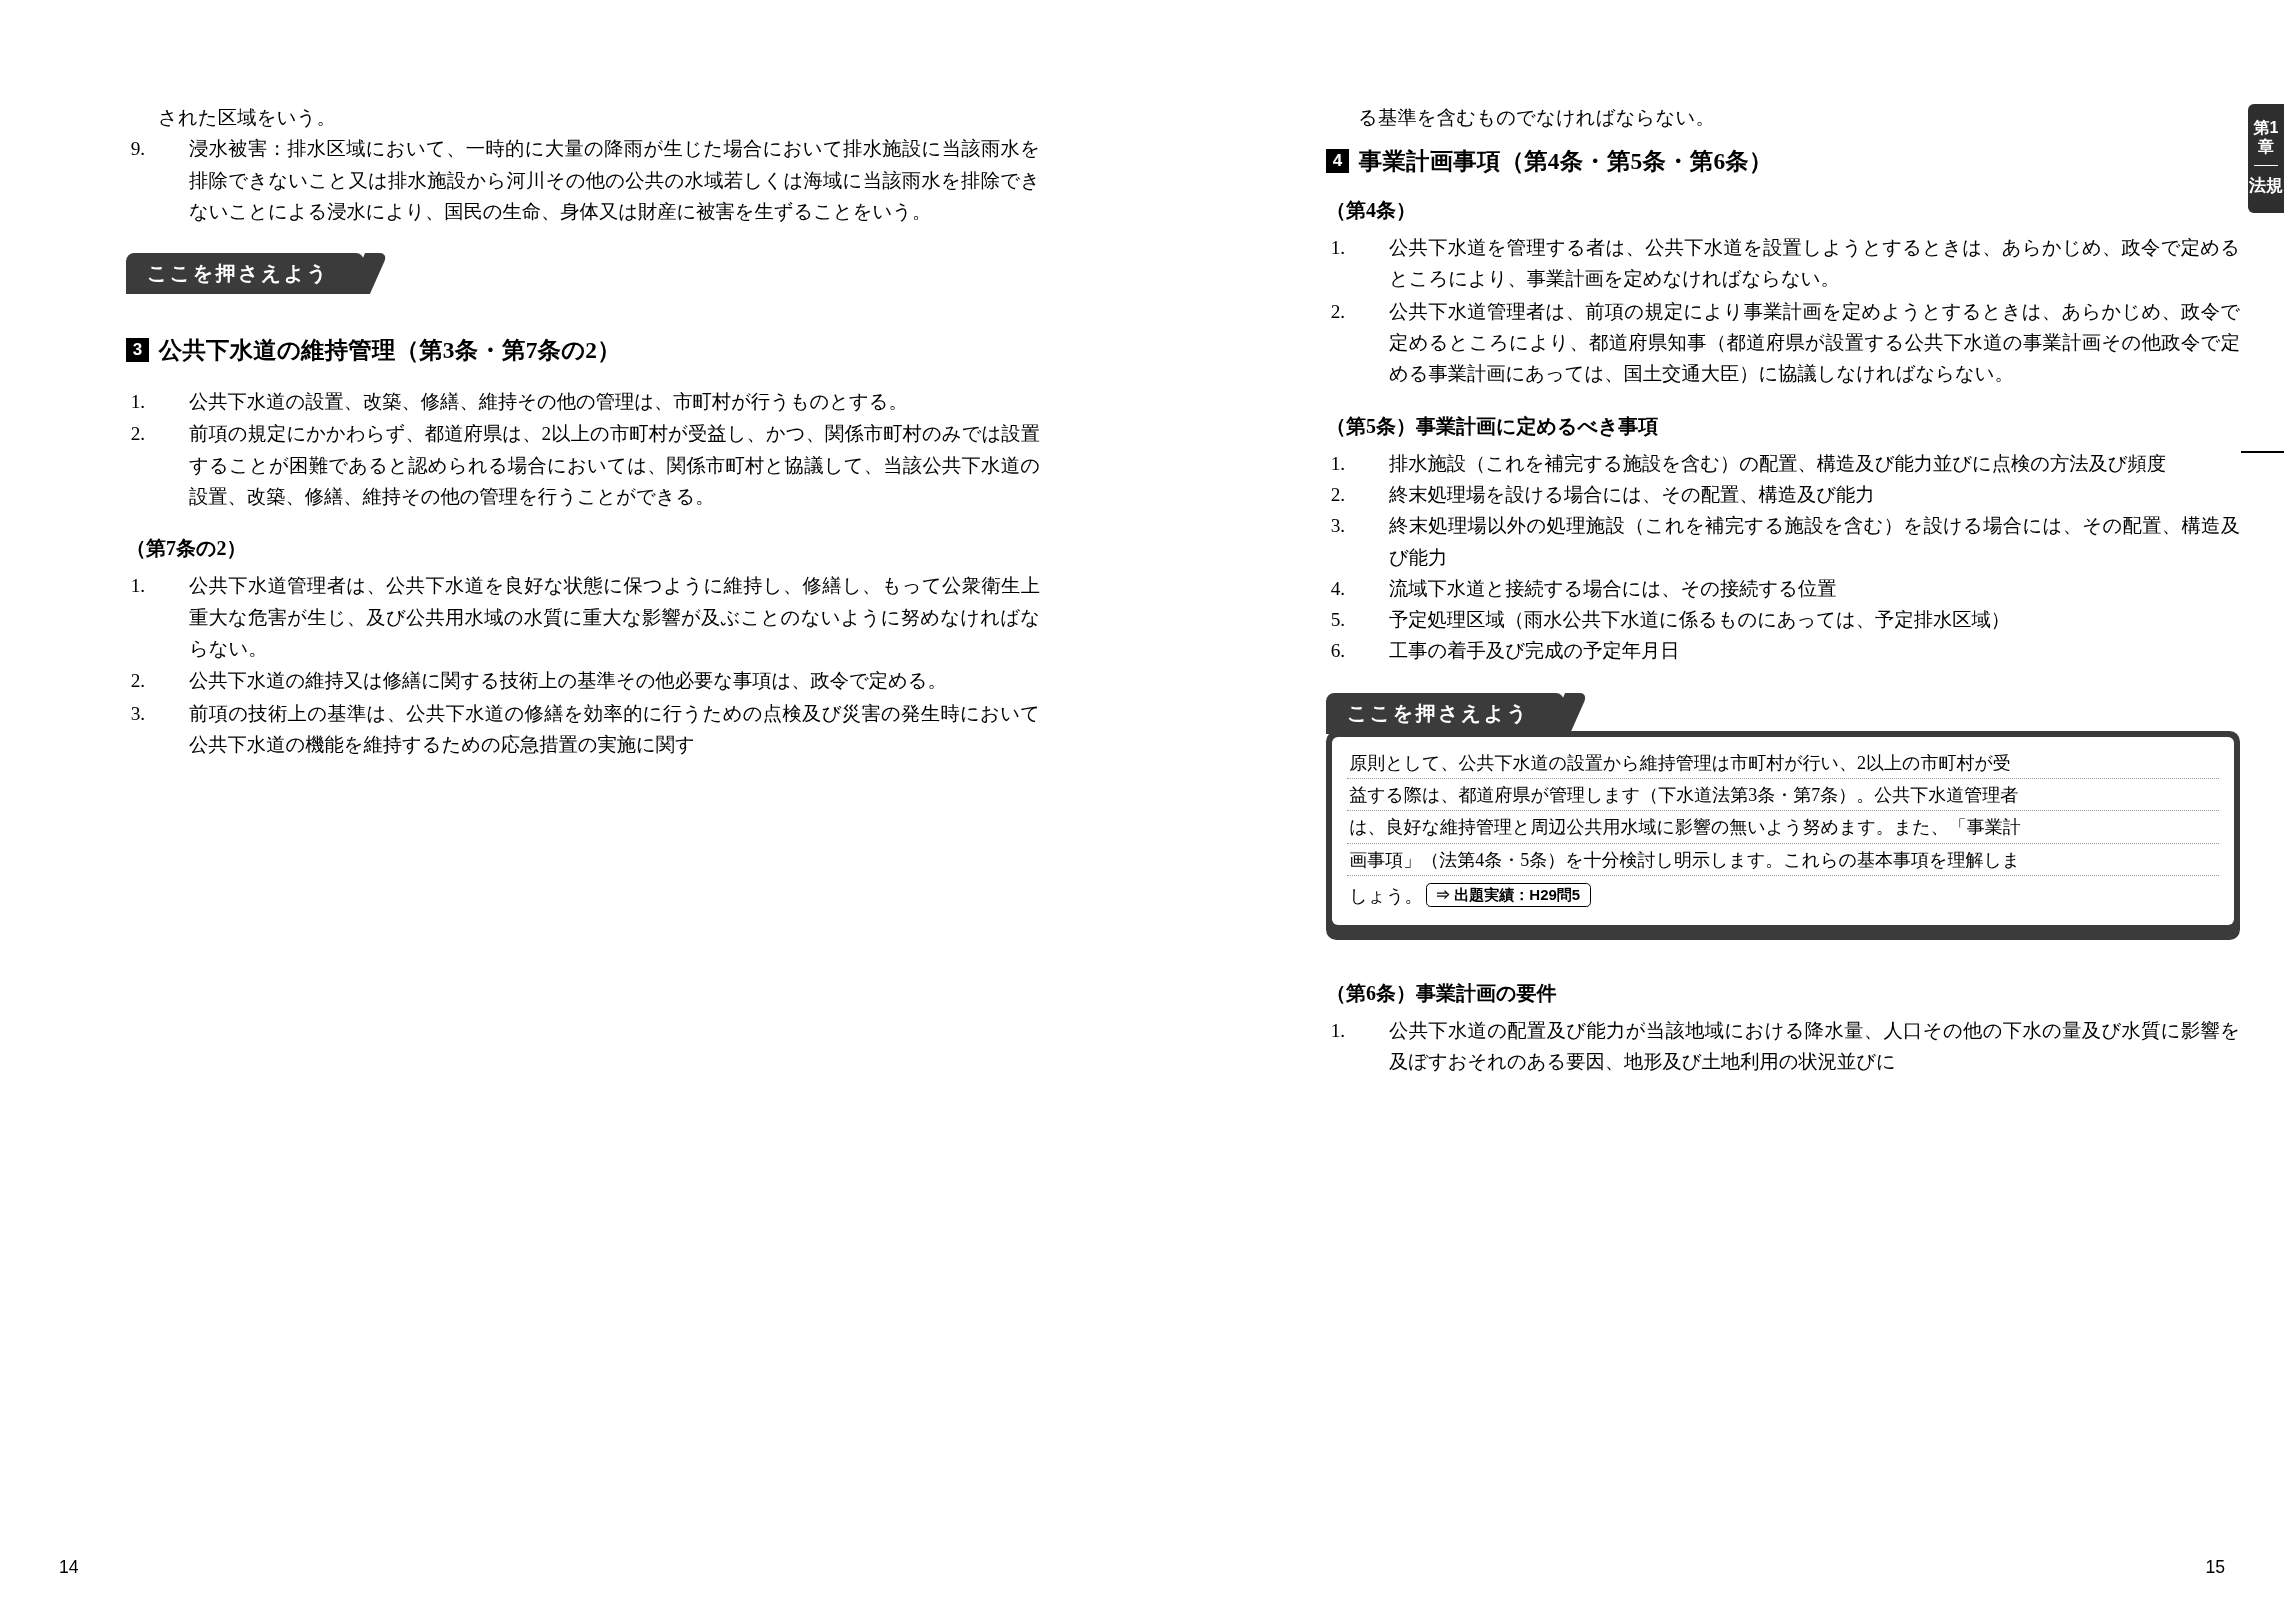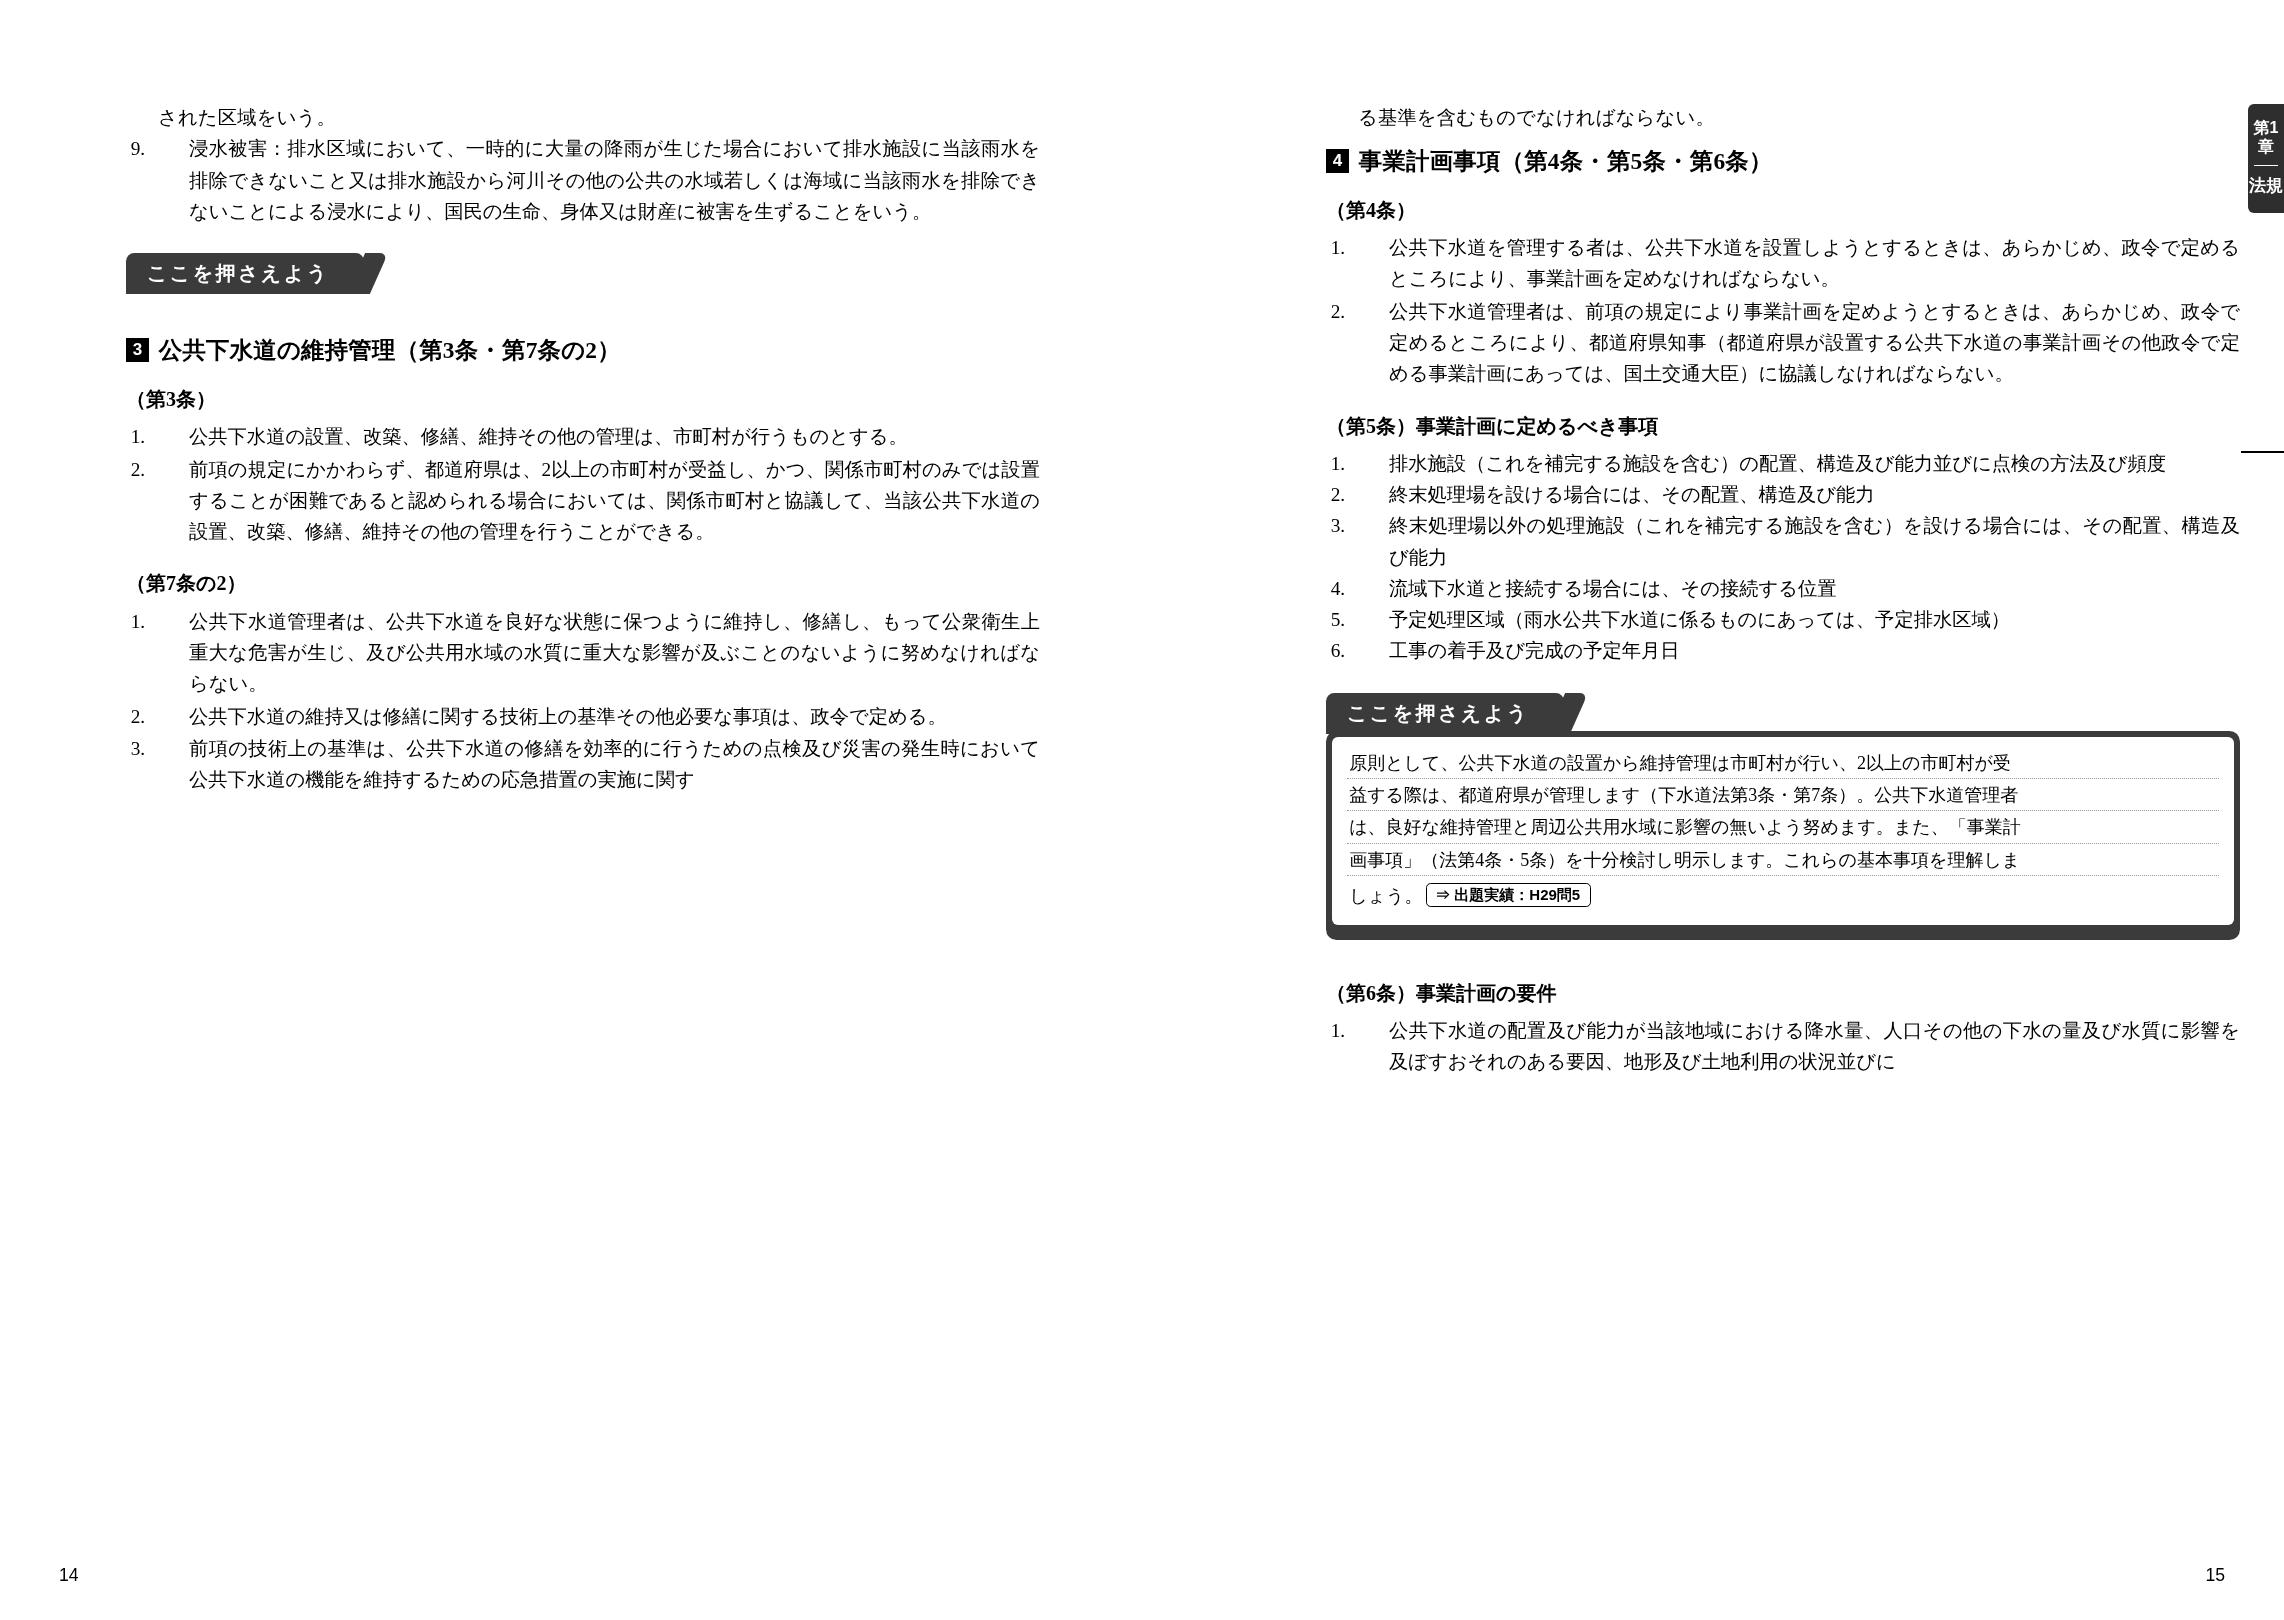--- a/index.html
+++ b/index.html
@@ -147,21 +147,21 @@
     margin-left: 3.5px;
     white-space: nowrap;
   }
   .badge-row {
     padding-top: 9.4px;
   }
 
   
   .pgnum {
     position: absolute;
-    bottom: 34px;
+    bottom: 42px;
     font-family: "Liberation Sans", sans-serif;
     font-size: 17.6px;
     color: #000;
   }
   .pgnum-left  { left: 59px; }
   .pgnum-right { right: 59px; }
 
   
   .thumbtab {
     position: absolute;
@@ -215,21 +215,20 @@
       <div class="tip-tab">ここを押さえよう</div>
     </div>
 
     <div class="spacer-lg"></div>
 
     <div class="sec-head">
       <span class="sec-num">3</span>
       <span>公共下水道の維持管理（第3条・第7条の2）</span>
     </div>
 
-    <div class="sub-head">（第3条）</div>
     <ul class="nlist">
       <li>
         <span class="num">1.</span>
         <span>公共下水道の設置、改築、修繕、維持その他の管理は、市町村が行うものとする。</span>
       </li>
       <li>
         <span class="num">2.</span>
         <span>前項の規定にかかわらず、都道府県は、2以上の市町村が受益し、かつ、関係市町村のみでは設置することが困難であると認められる場合においては、関係市町村と協議して、当該公共下水道の設置、改築、修繕、維持その他の管理を行うことができる。</span>
       </li>
     </ul>

